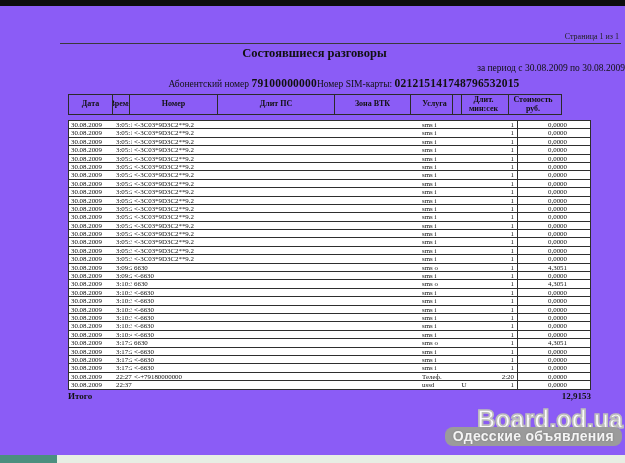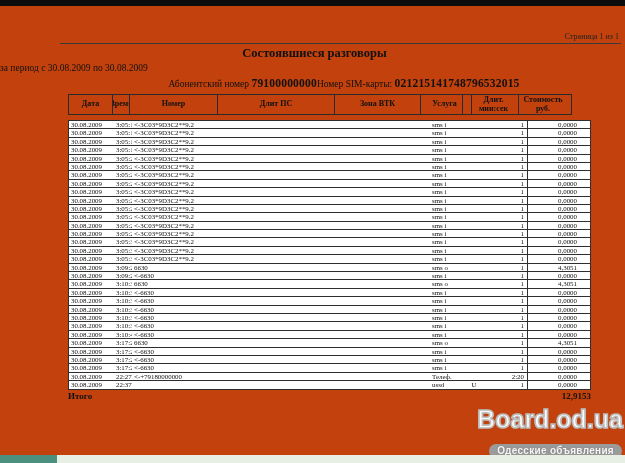--- a/index.html
+++ b/index.html
@@ -1,48 +1,48 @@
 <!DOCTYPE html>
 <html style="--top_bar: #0d0d0d; --strip: #e7eee4; --strip_accent: #4b8f7f; --badge: #9b9b9b;"><head>
 <meta charset="utf-8">
 <style>
   html,body{margin:0;padding:0;background:#fff;}
-  .screen{position:relative;width:625px;height:463px;background:#c2410c;overflow:hidden;
+  .screen{position:relative;width:625px;height:463px;background:#8b5cf6;overflow:hidden;
           font-family:"Liberation Serif", serif;color:#111;}
   .top-bar{position:absolute;top:0;left:0;width:625px;height:6px;background:var(--top_bar,#0d0d0d);}
   .page-label{position:absolute;top:32px;right:6px;font-size:8px;color:#222;}
   .rule{position:absolute;top:43px;left:60px;right:4px;border-top:1px solid #3a3a3a;}
   .title{position:absolute;top:46px;left:2px;width:625px;text-align:center;font-weight:bold;font-size:12.5px;}
-  .subtitle{position:absolute;top:63px;left:0;width:625px;text-align:left;font-size:9.5px;}
+  .subtitle{position:absolute;top:63px;left:0;width:625px;text-align:right;font-size:9.5px;}
   .info-row{position:absolute;top:77px;left:68px;right:5px;display:flex;justify-content:center;
             align-items:baseline;font-size:9.5px;}
   .info-row b{font-size:11.5px;letter-spacing:.2px;}
   .report-table{position:absolute;left:68px;top:94px;width:523px;}
   .thead{display:flex;}
   .hcell{box-sizing:border-box;border:1px solid #2a2a2a;margin-left:-1px;height:21px;
          display:flex;flex-direction:column;justify-content:center;align-items:center;
          font-weight:bold;font-size:8px;line-height:8.5px;overflow:hidden;}
   .hcell:first-child{margin-left:0;}
   .tbody{margin-top:5px;width:523px;}
   .trow{display:flex;box-sizing:border-box;height:9.4px;border:1px solid #2e2e2e;margin-top:-1px;
         background:#fff;}
   .trow:first-child{margin-top:0;}
   .cell{box-sizing:border-box;overflow:hidden;white-space:nowrap;font-size:6.9px;line-height:7.6px;
         padding:0 2px;}
-  .c0{width:45px}.c1{width:18px}.c2{width:89px}.c3{width:118px}.c4{width:87px}
+  .c0{width:45px}.c1{width:18px}.c2{width:89px}.c3{width:118px}.c4{width:77px}
   .c5{width:43px;padding-left:6px}.c6{width:10px;text-align:center;padding:0}
   .c7{width:48px;text-align:right;padding-right:3px}
   .c8{width:54px;text-align:right;padding-right:4px;border-left:1px solid #2e2e2e;}
   .total-row{position:absolute;left:68px;top:391px;width:523px;display:flex;
              justify-content:space-between;font-weight:bold;font-size:9px;}
   .wm-brand{position:absolute;top:407px;right:2px;font-family:"Liberation Sans",sans-serif;
             font-weight:bold;font-size:25px;line-height:25px;color:#fbfbfb;
             -webkit-text-stroke:1.7px #bdbdbd;text-shadow:0 0 2px rgba(150,150,150,.55);}
-  .wm-badge{position:absolute;top:444px;right:3px;background:var(--badge,#9b9b9b);color:#f4f4f4;
-            font-family:"Liberation Sans",sans-serif;font-weight:bold;font-size:10px;
+  .wm-badge{position:absolute;top:427px;right:3px;background:var(--badge,#9b9b9b);color:#f4f4f4;
+            font-family:"Liberation Sans",sans-serif;font-weight:bold;font-size:14px;
             padding:1px 8px 2px;border-radius:8px;text-shadow:0 0 2px #777;letter-spacing:.3px;}
   .bottom-strip{position:absolute;bottom:0;left:0;right:0;height:8px;background:var(--strip,#e7eee4);}
   .strip-accent{position:absolute;bottom:0;left:0;width:57px;height:8px;background:var(--strip_accent,#4b8f7f);}
 </style>
 </head>
 <body>
 
 <div class="screen">
   <div class="top-bar"></div>
 

